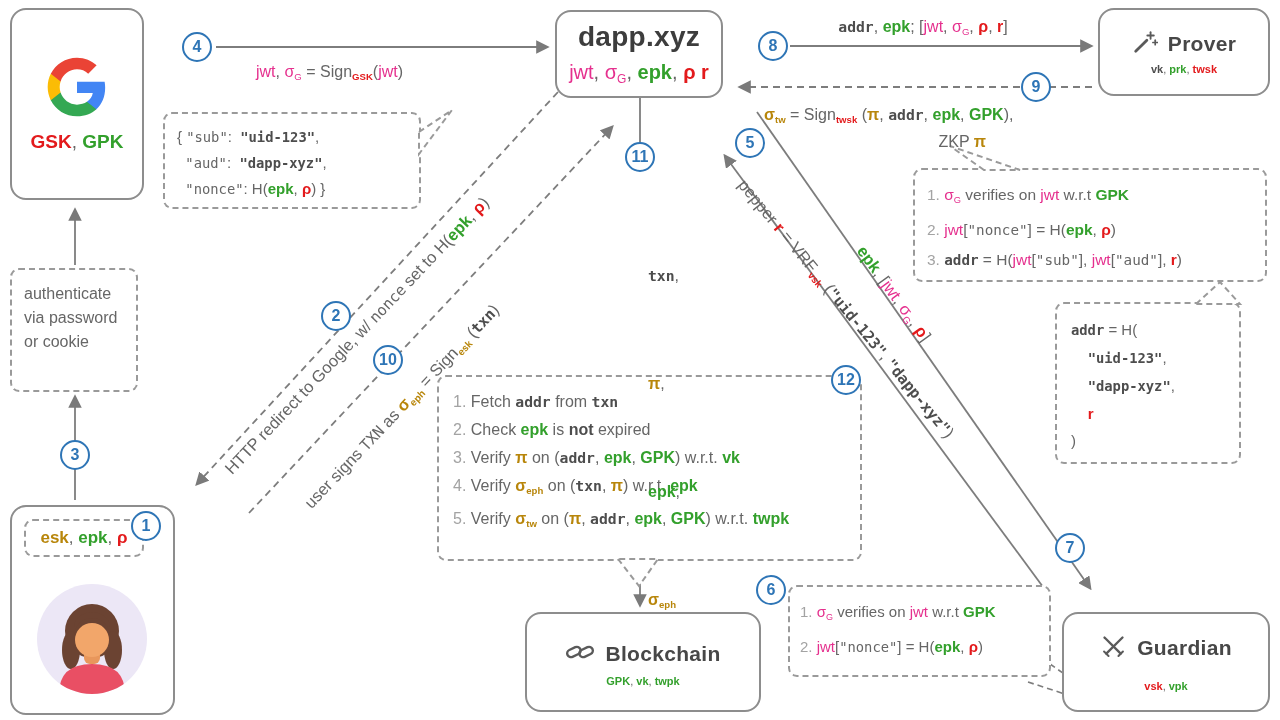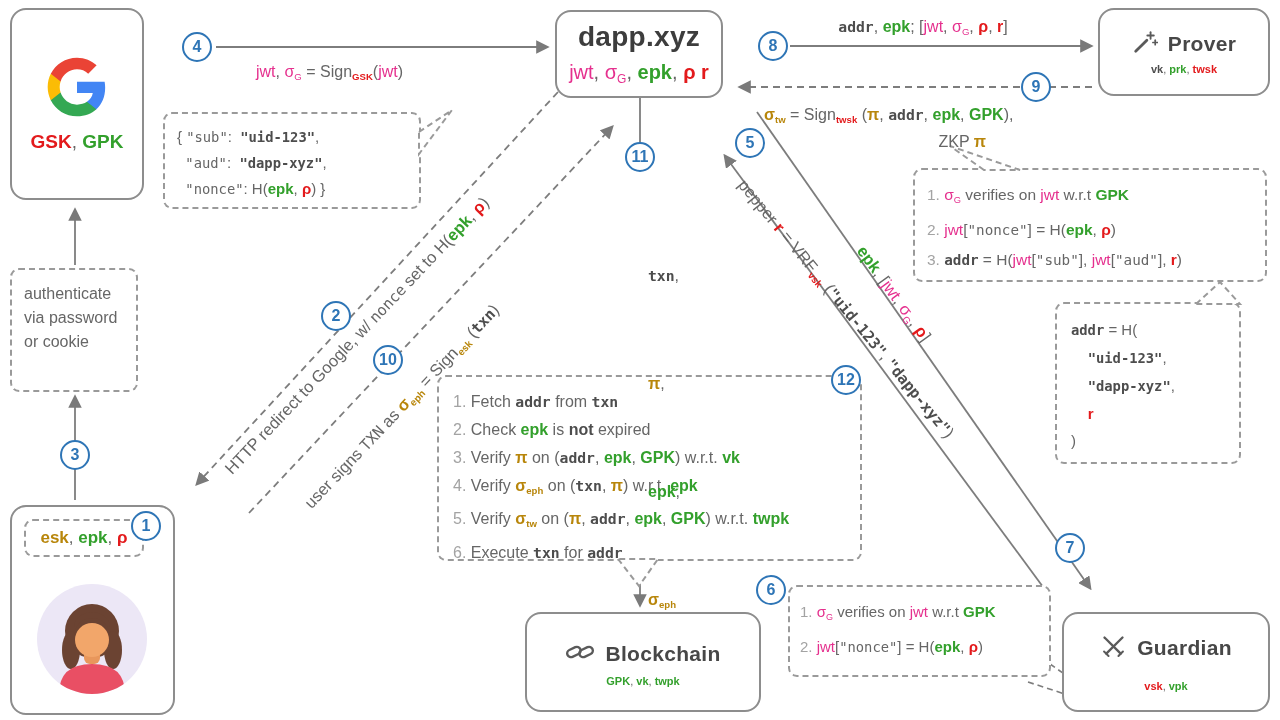--- a/index.html
+++ b/index.html
@@ -165,21 +165,20 @@
     <div class="line"><span class="tk-gray">    </span><span class="tk-red">r</span></div>
     <div class="line"><span class="tk-gray">)</span></div>
   </div>
 
   <div class="dashedbox" style="left:437px;top:375px;width:425px;height:186px;padding:11px 14px;line-height:28px;font-size:16px">
     <div class="line"><span class="tk-num">1. </span><span class="tk-gray">Fetch </span><span class="tk-mono">addr</span><span class="tk-gray"> from </span><span class="tk-mono">txn</span></div>
     <div class="line"><span class="tk-num">2. </span><span class="tk-gray">Check </span><span class="tk-green">epk</span><span class="tk-gray"> is </span><span class="tk-dark">not</span><span class="tk-gray"> expired</span></div>
     <div class="line"><span class="tk-num">3. </span><span class="tk-gray">Verify </span><span class="tk-gold">π</span><span class="tk-gray"> on (</span><span class="tk-mono">addr</span><span class="tk-gray">, </span><span class="tk-green">epk</span><span class="tk-gray">, </span><span class="tk-green">GPK</span><span class="tk-gray">) w.r.t. </span><span class="tk-green">vk</span></div>
     <div class="line"><span class="tk-num">4. </span><span class="tk-gray">Verify </span><span class="tk-gold">σ</span><span class="tk-gold tk-sub">eph</span><span class="tk-gray"> on (</span><span class="tk-mono">txn</span><span class="tk-gray">, </span><span class="tk-gold">π</span><span class="tk-gray">) w.r.t. </span><span class="tk-green">epk</span></div>
     <div class="line"><span class="tk-num">5. </span><span class="tk-gray">Verify </span><span class="tk-gold">σ</span><span class="tk-gold tk-sub">tw</span><span class="tk-gray"> on (</span><span class="tk-gold">π</span><span class="tk-gray">, </span><span class="tk-mono">addr</span><span class="tk-gray">, </span><span class="tk-green">epk</span><span class="tk-gray">, </span><span class="tk-green">GPK</span><span class="tk-gray">) w.r.t. </span><span class="tk-green">twpk</span></div>
-    <div class="line"><span class="tk-num">6. </span><span class="tk-gray">Execute </span><span class="tk-mono">txn</span><span class="tk-gray"> for </span><span class="tk-mono">addr</span></div>
   </div>
 
   <div class="dashedbox" style="left:788px;top:585px;width:263px;height:92px;padding:10px 10px;line-height:29px;font-size:15px">
     <div class="line"><span class="tk-num">1. </span><span class="tk-pink">σ</span><span class="tk-pink tk-sub">G</span><span class="tk-gray"> verifies on </span><span class="tk-pink">jwt</span><span class="tk-gray"> w.r.t </span><span class="tk-green">GPK</span></div>
     <div class="line"><span class="tk-num">2. </span><span class="tk-pink">jwt</span><span class="tk-gray">[</span><span class="tk-monog">"nonce"</span><span class="tk-gray">] = H(</span><span class="tk-green">epk</span><span class="tk-gray">, </span><span class="tk-red">ρ</span><span class="tk-gray">)</span></div>
   </div>
 
   <svg class="layer tails" width="1280" height="720">
     <g fill="#fff" stroke="#9a9a9a" stroke-width="2" stroke-dasharray="6 4">
       <path d="M419,132 L452,110 L419,154 Z"></path>

